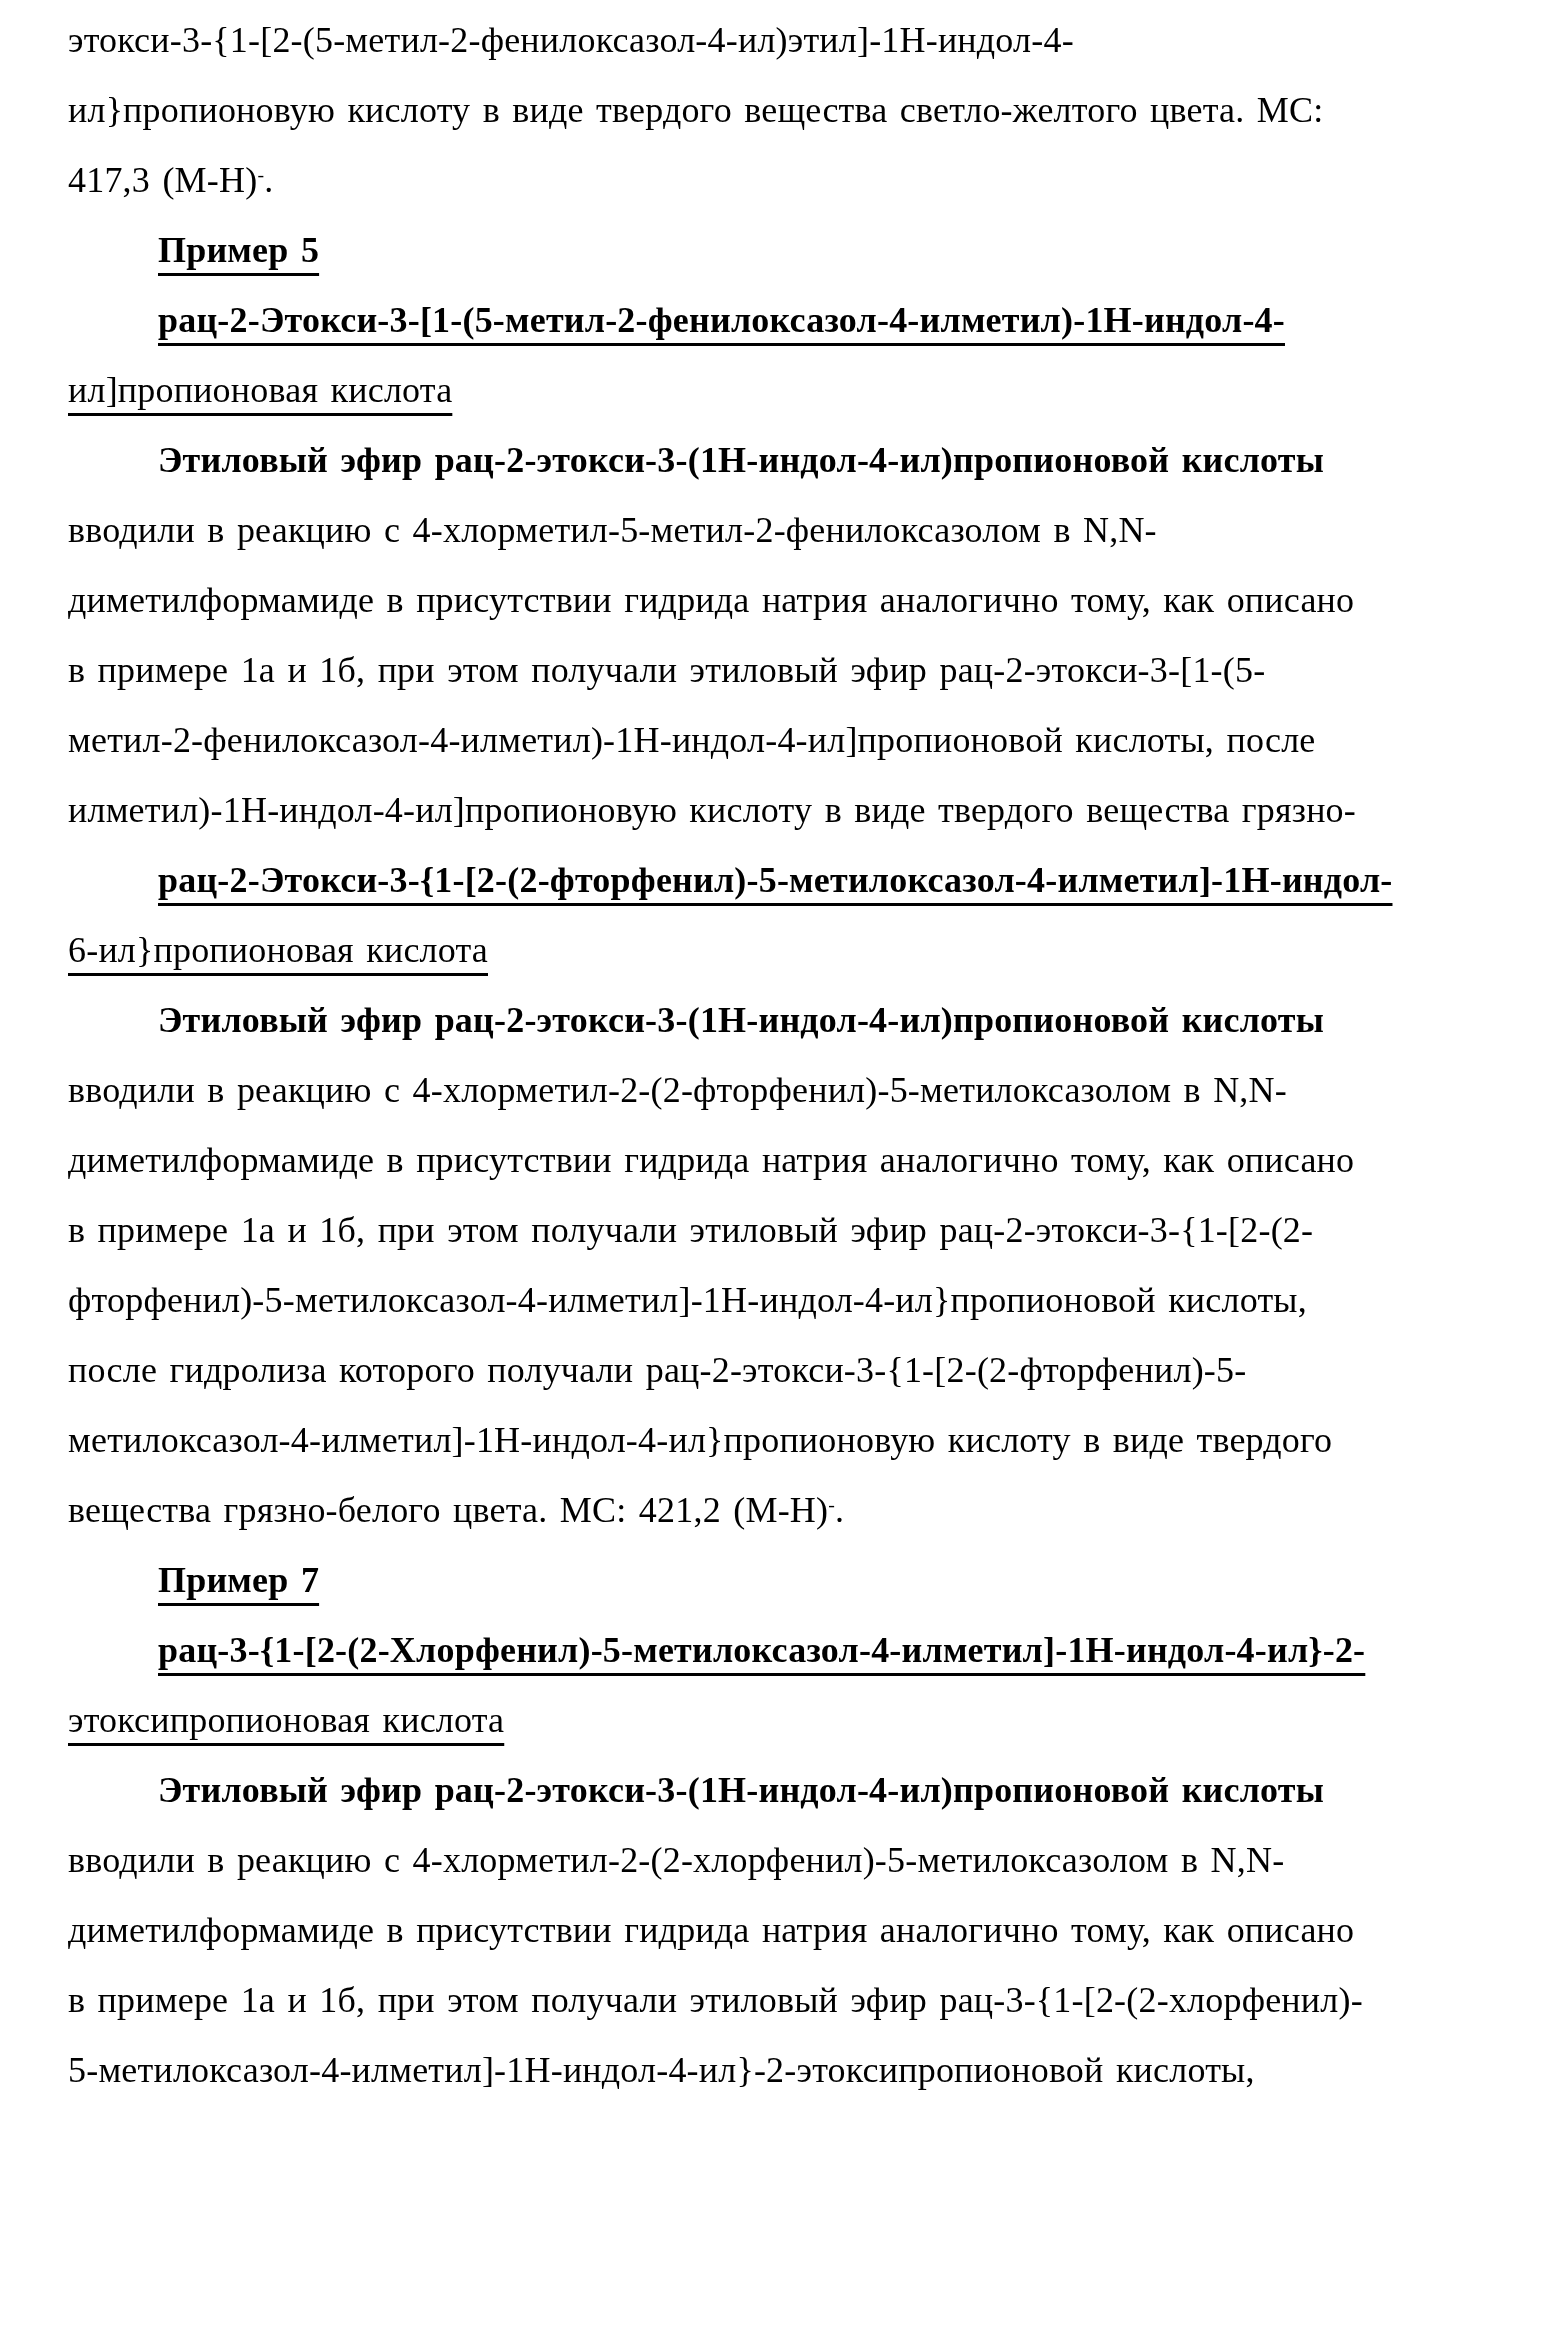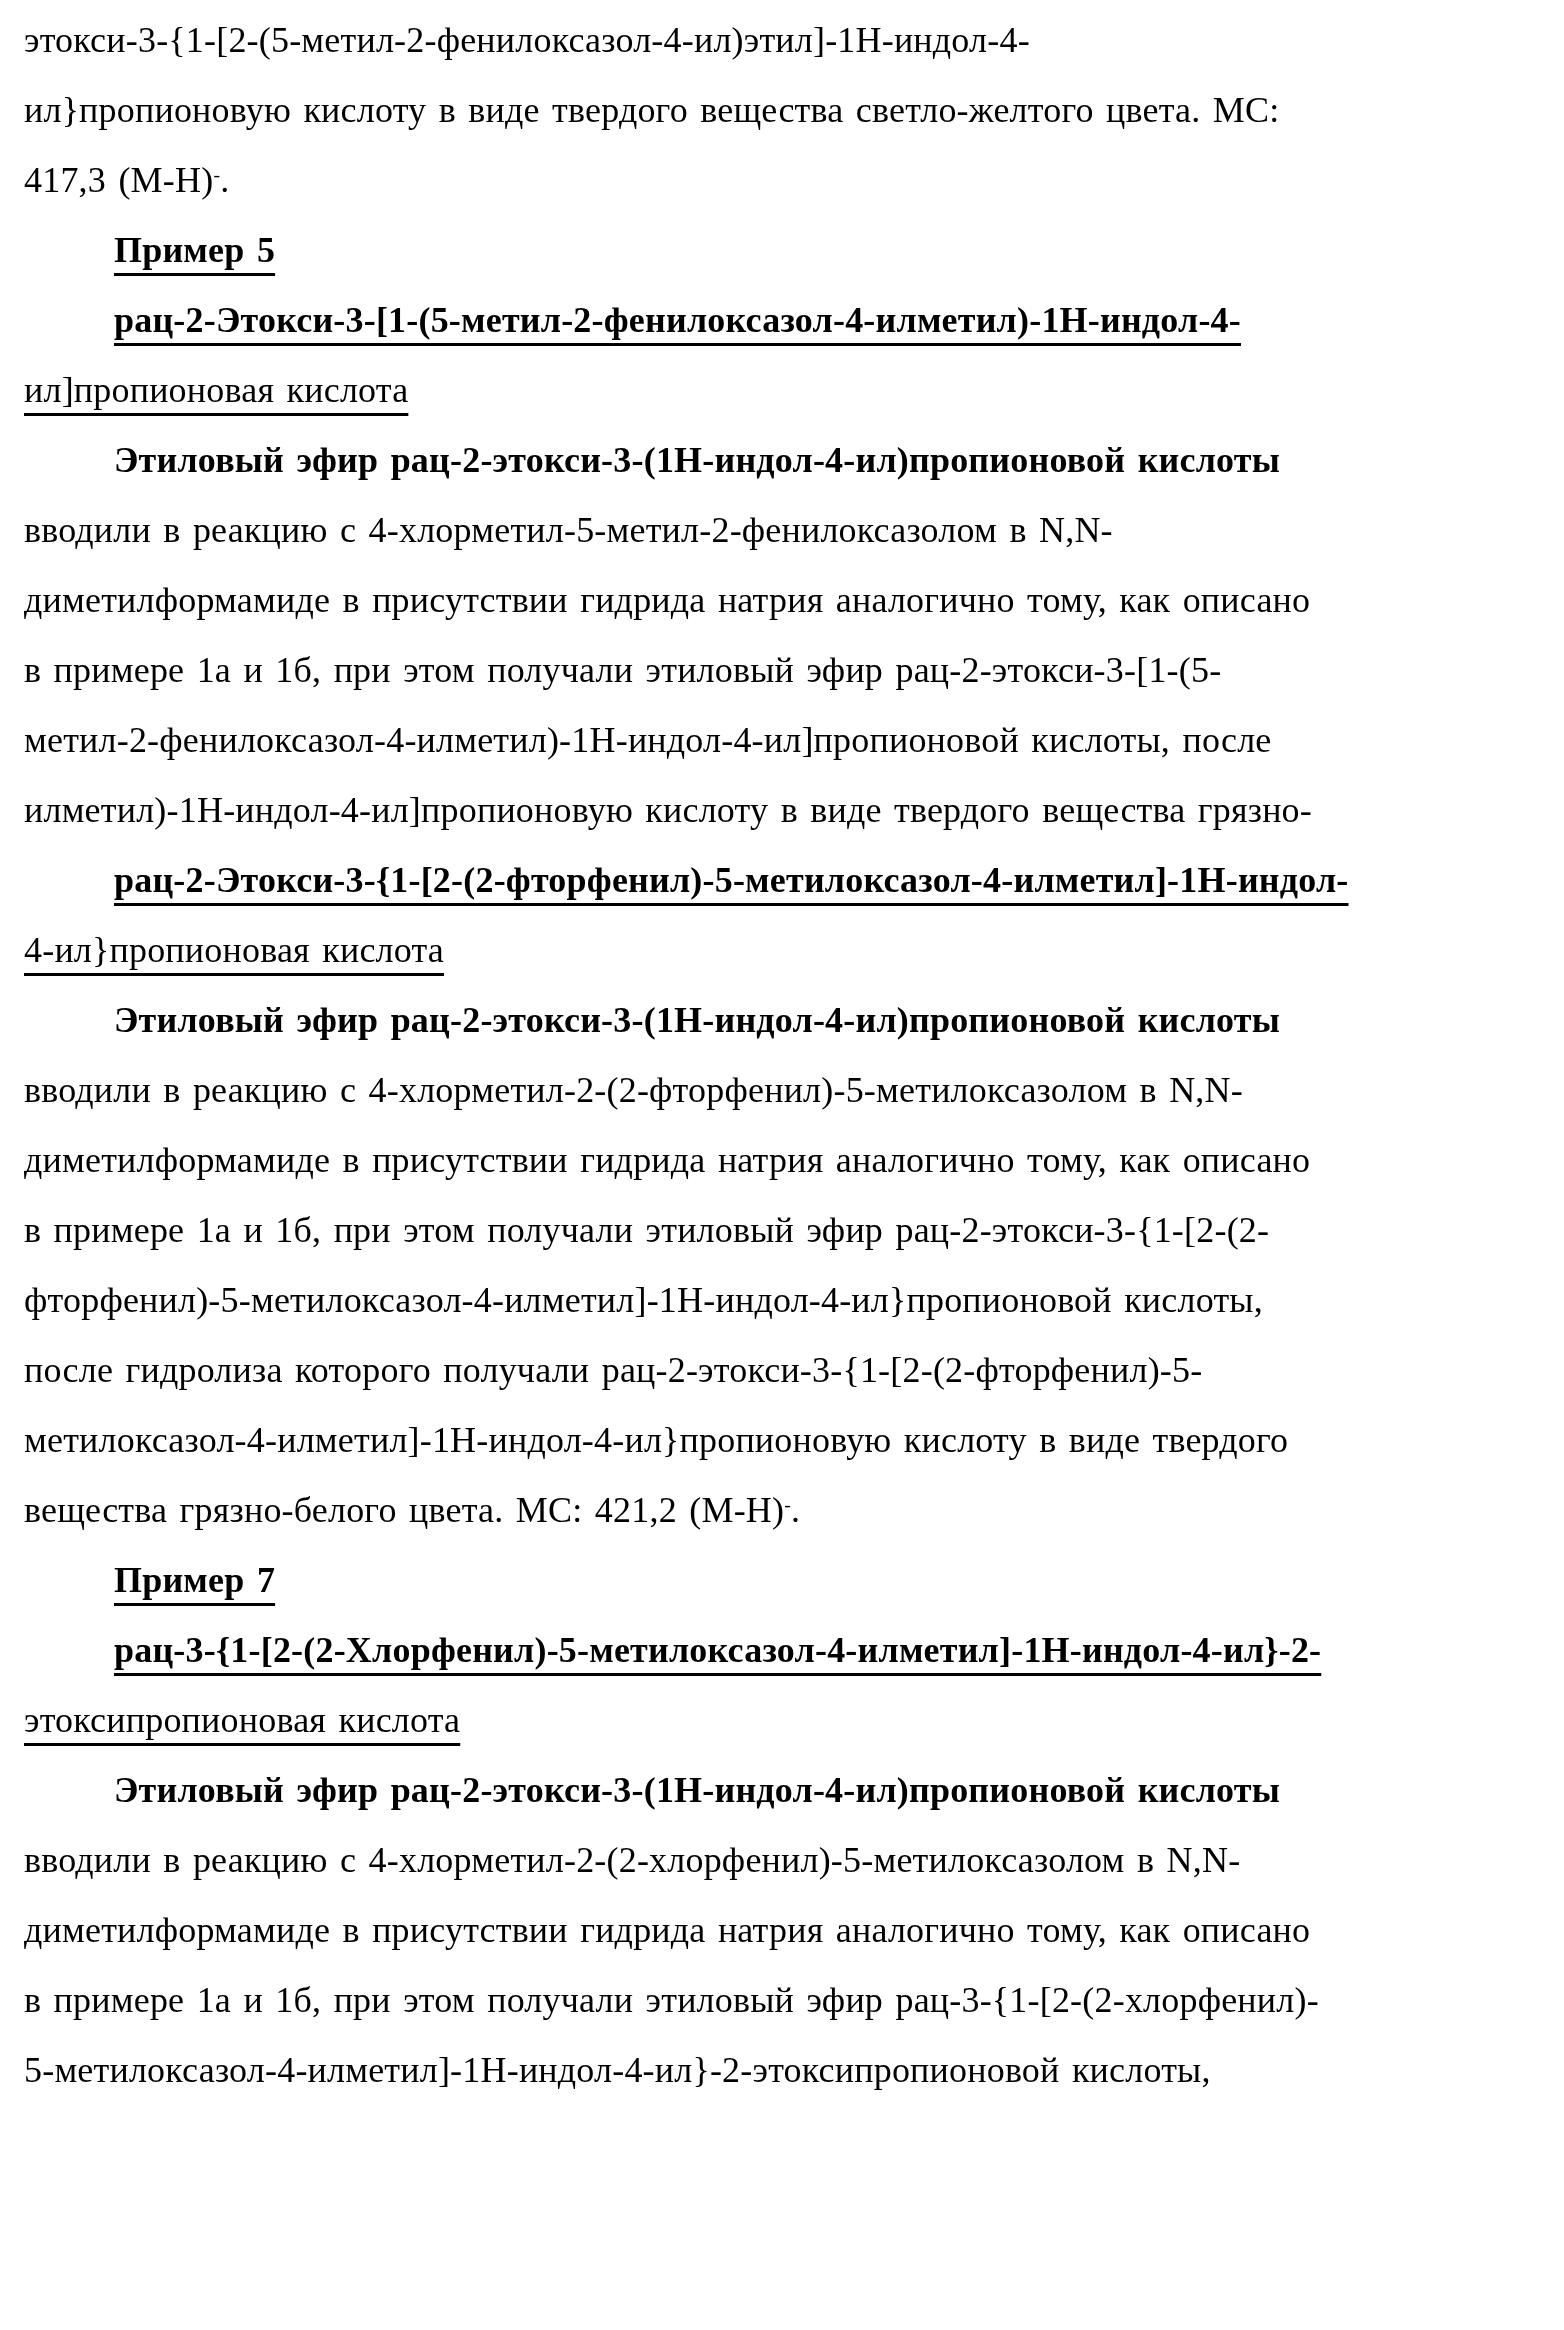--- a/index.html
+++ b/index.html
@@ -26,20 +26,21 @@
     white-space: nowrap;
     word-spacing: 3.2px;
     letter-spacing: 0.2px;
   }
   .line.indent {
     padding-left: 90px;
     font-weight: bold;
   }
   .line .txt {
     display: inline;
+    margin-left: 44px;
   }
   .line.underline .txt {
     text-decoration: underline;
     text-decoration-thickness: 3.2px;
     text-underline-offset: 10.5px;
   }
   .line sup {
     font-size: 0.55em;
     line-height: 0;
     vertical-align: 11.3px;
@@ -56,21 +57,21 @@
       <div class="line indent underline"><span class="txt">Пример 5</span></div>
       <div class="line indent underline"><span class="txt">рац-2-Этокси-3-[1-(5-метил-2-фенилоксазол-4-илметил)-1Н-индол-4-</span></div>
       <div class="line underline"><span class="txt">ил]пропионовая кислота</span></div>
       <div class="line indent"><span class="txt">Этиловый эфир рац-2-этокси-3-(1Н-индол-4-ил)пропионовой кислоты</span></div>
       <div class="line"><span class="txt">вводили в реакцию с 4-хлорметил-5-метил-2-фенилоксазолом в N,N-</span></div>
       <div class="line"><span class="txt">диметилформамиде в присутствии гидрида натрия аналогично тому, как описано</span></div>
       <div class="line"><span class="txt">в примере 1а и 1б, при этом получали этиловый эфир рац-2-этокси-3-[1-(5-</span></div>
       <div class="line"><span class="txt">метил-2-фенилоксазол-4-илметил)-1Н-индол-4-ил]пропионовой кислоты, после</span></div>
       <div class="line"><span class="txt">илметил)-1Н-индол-4-ил]пропионовую кислоту в виде твердого вещества грязно-</span></div>
       <div class="line indent underline"><span class="txt">рац-2-Этокси-3-{1-[2-(2-фторфенил)-5-метилоксазол-4-илметил]-1Н-индол-</span></div>
-      <div class="line underline"><span class="txt">4-ил}пропионовая кислота</span></div>
+      <div class="line underline"><span class="txt">6-ил}пропионовая кислота</span></div>
       <div class="line indent"><span class="txt">Этиловый эфир рац-2-этокси-3-(1Н-индол-4-ил)пропионовой кислоты</span></div>
       <div class="line"><span class="txt">вводили в реакцию с 4-хлорметил-2-(2-фторфенил)-5-метилоксазолом в N,N-</span></div>
       <div class="line"><span class="txt">диметилформамиде в присутствии гидрида натрия аналогично тому, как описано</span></div>
       <div class="line"><span class="txt">в примере 1а и 1б, при этом получали этиловый эфир рац-2-этокси-3-{1-[2-(2-</span></div>
       <div class="line"><span class="txt">фторфенил)-5-метилоксазол-4-илметил]-1Н-индол-4-ил}пропионовой кислоты,</span></div>
       <div class="line"><span class="txt">после гидролиза которого получали рац-2-этокси-3-{1-[2-(2-фторфенил)-5-</span></div>
       <div class="line"><span class="txt">метилоксазол-4-илметил]-1Н-индол-4-ил}пропионовую кислоту в виде твердого</span></div>
       <div class="line"><span class="txt">вещества грязно-белого цвета. МС: 421,2 (М-Н)<sup>-</sup>.</span></div>
       <div class="line indent underline"><span class="txt">Пример 7</span></div>
       <div class="line indent underline"><span class="txt">рац-3-{1-[2-(2-Хлорфенил)-5-метилоксазол-4-илметил]-1Н-индол-4-ил}-2-</span></div>

